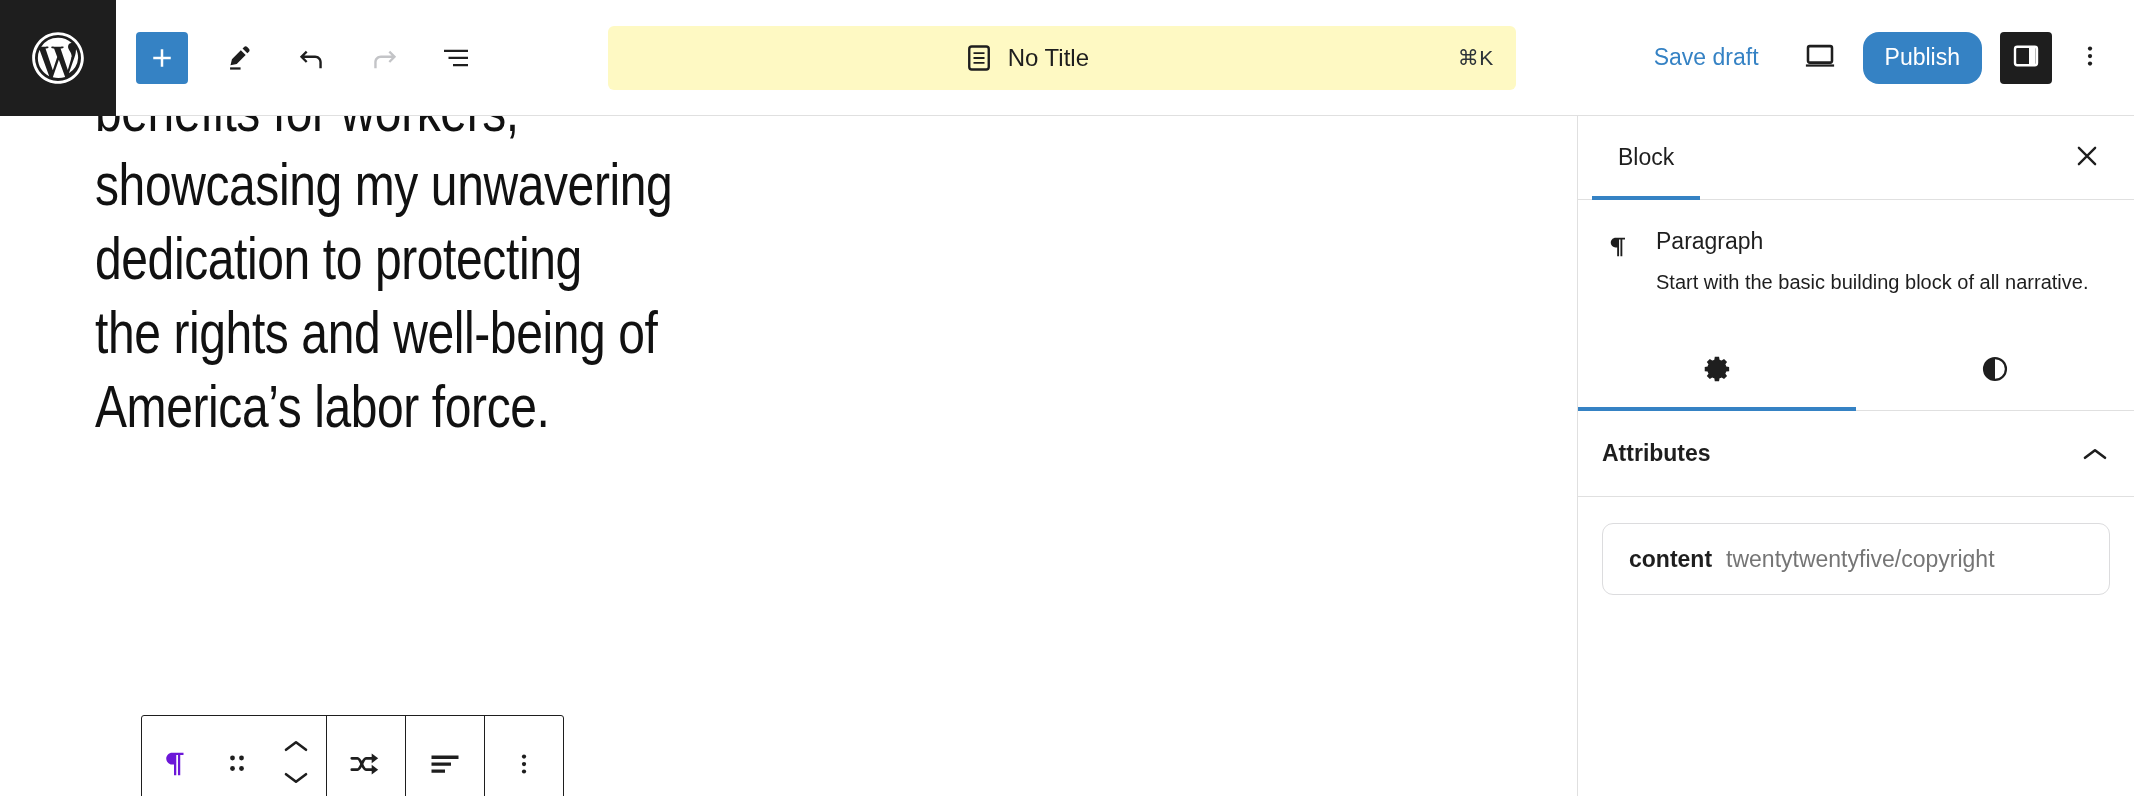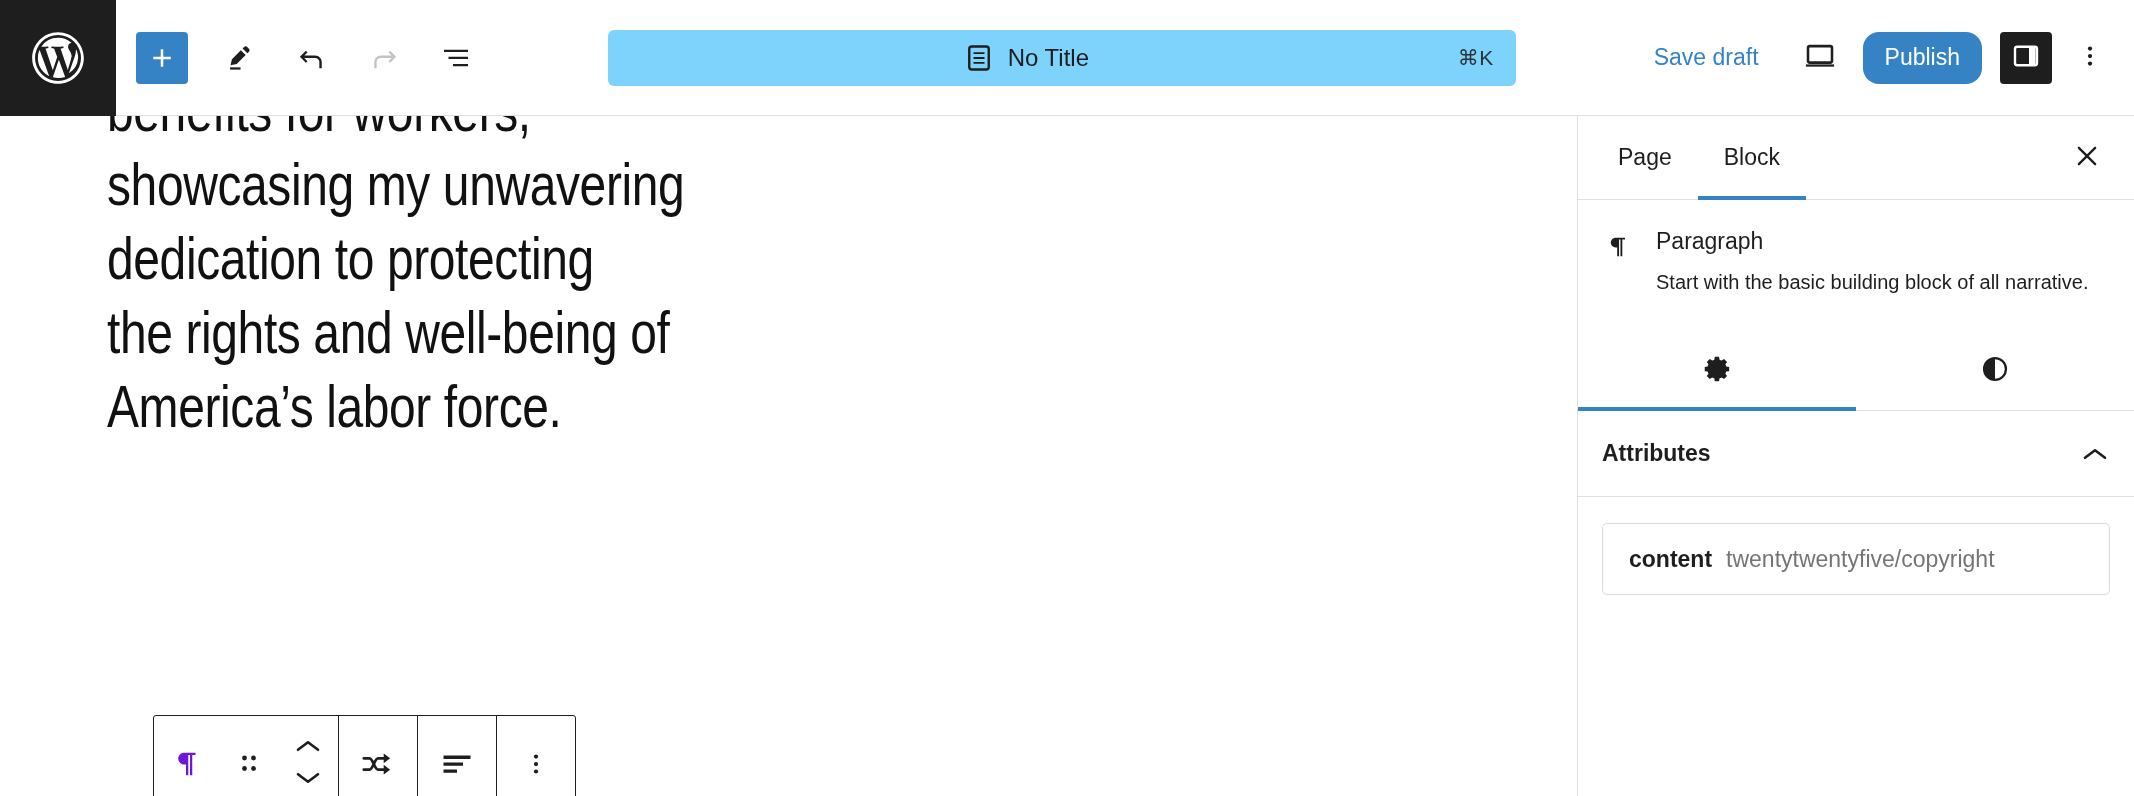--- a/index.html
+++ b/index.html
@@ -53,22 +53,22 @@
   .tool-btn.add svg path, .tool-btn.add svg rect { fill: #ffffff; }
   .tool-btn.disabled svg path { fill: #c3c4c7; }
 
   
   .cmdbar-wrap {
     flex: 1 1 auto;
     display: flex; justify-content: center; align-items: center;
     padding: 0 24px;
   }
   .cmdbar {
-    width: 908px; height: 56px;
-    background: #7dd3fc;
+    width: 908px; height: 64px;
+    background: #fef9c3;
     border-radius: 6px;
     display: flex; align-items: center;
     padding: 0 22px;
     cursor: pointer;
     gap: 35px;
   }
   .cmdbar .cb-center {
     flex: 1 1 auto;
     display: flex; align-items: center; justify-content: center;
     gap: 14px;
@@ -112,21 +112,21 @@
     border: none; cursor: pointer; margin-left: 14px;
   }
   .opts-btn {
     width: 56px; height: 60px;
     display:flex; align-items:center; justify-content:center;
     background:none; border:none; cursor:pointer; margin-left: 6px;
   }
 
   
   .canvas {
-    position: absolute; top: 116px; left: 12px;
+    position: absolute; top: 116px; left: 0;
     width: 1577px; height: 680px;
     background: #ffffff;
     overflow: hidden;
   }
   .post-content {
     position: absolute;
     left: 95px; top: -42px;
     width: 790px;
   }
   .post-para {
@@ -246,21 +246,21 @@
     text-align: center;
   }
   .panel-head .ph-title {
     font-size: 23px; font-weight: bold; color: #1e1e1e;
   }
   .panel-head .ph-chevron { margin-left: auto; display:flex; }
 
   .panel-body { padding: 26px 24px 0 24px; }
   .attr-field {
     border: 1px solid #dcdcde;
-    border-radius: 5px;
+    border-radius: 11px;
     height: 72px;
     display: flex; align-items: center;
     padding: 0 26px; gap: 14px;
     background: #ffffff;
     cursor: pointer;
   }
   .attr-key { font-size: 23px; color: #1e1e1e; font-weight: bold; }
   .attr-val { font-size: 23px; color: #757575; }
   .attr-help {
     font-size: 21px; color: #757575;
@@ -445,21 +445,20 @@
           </span>
         </button>
       </div>
     </div>
 
   </div>
 
   <div class="sidebar">
 
     <div class="sb-tabs">
-      <button class="sb-tab">Page</button>
       <button class="sb-tab active">Block</button>
       <button class="sb-close">
         <span>
           <svg width="30" height="30" viewBox="0 0 24 24">
             <path fill="none" stroke="#1e1e1e" stroke-width="1.9" stroke-linecap="round" d="M5.5 5.5l13 13M18.5 5.5l-13 13"></path>
           </svg>
         </span>
       </button>
     </div>
 

